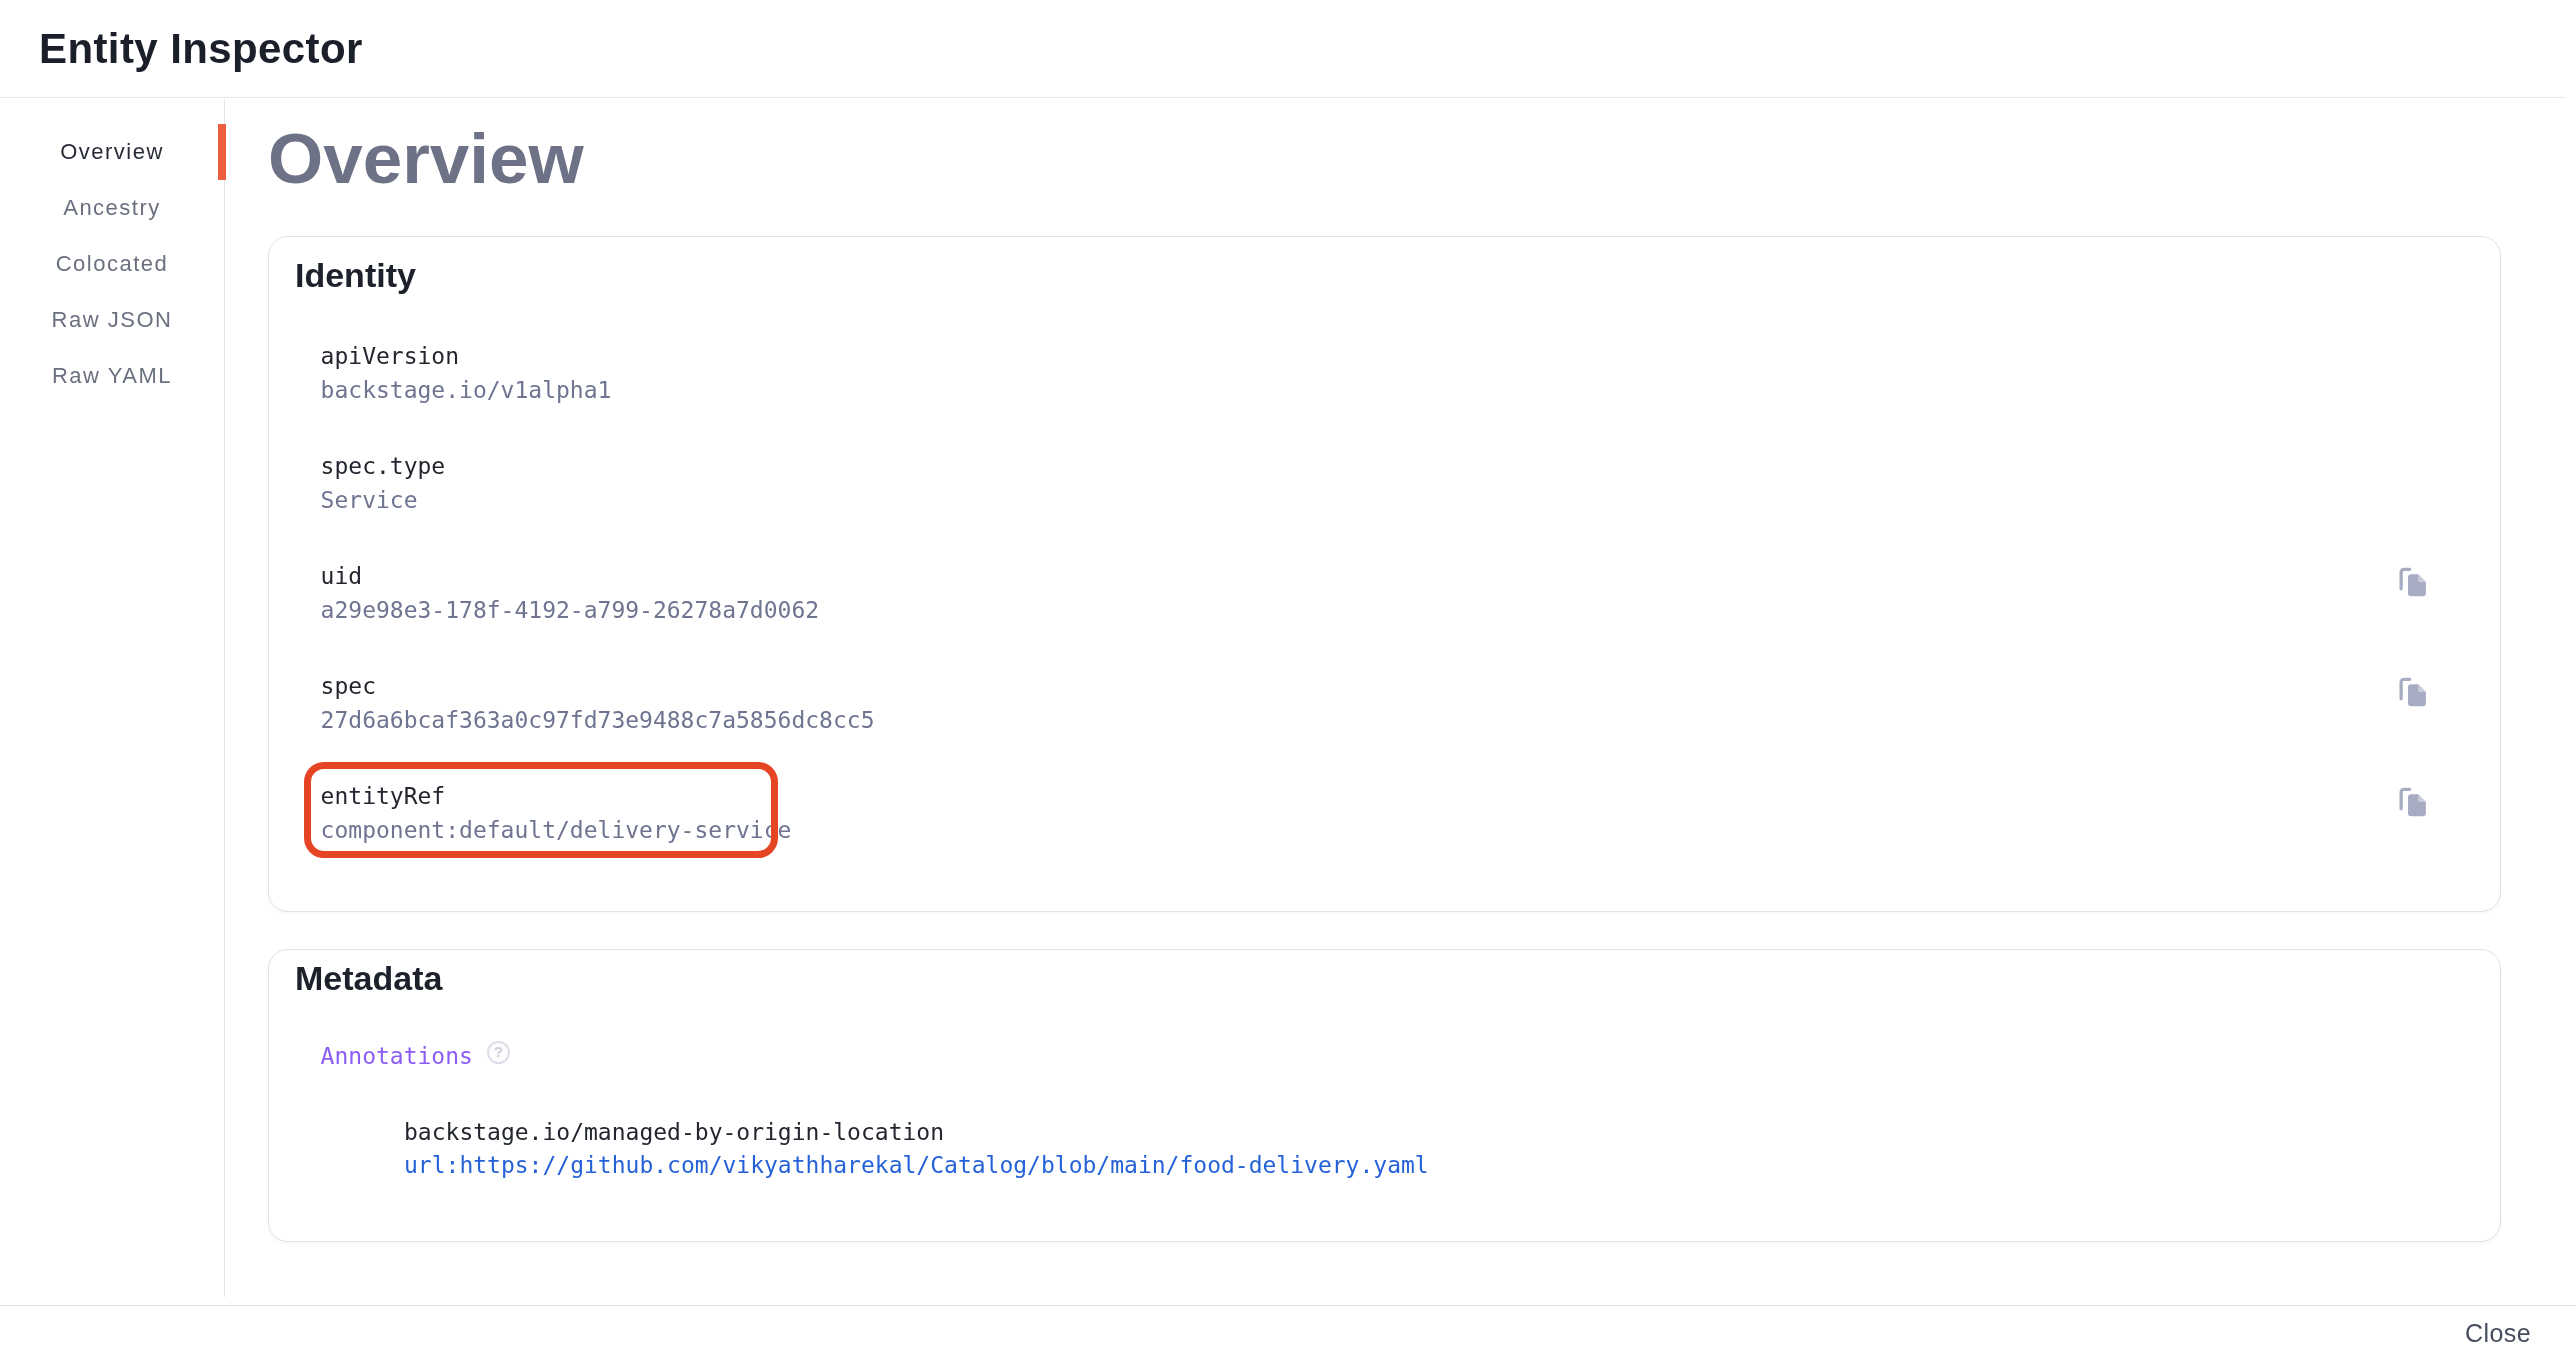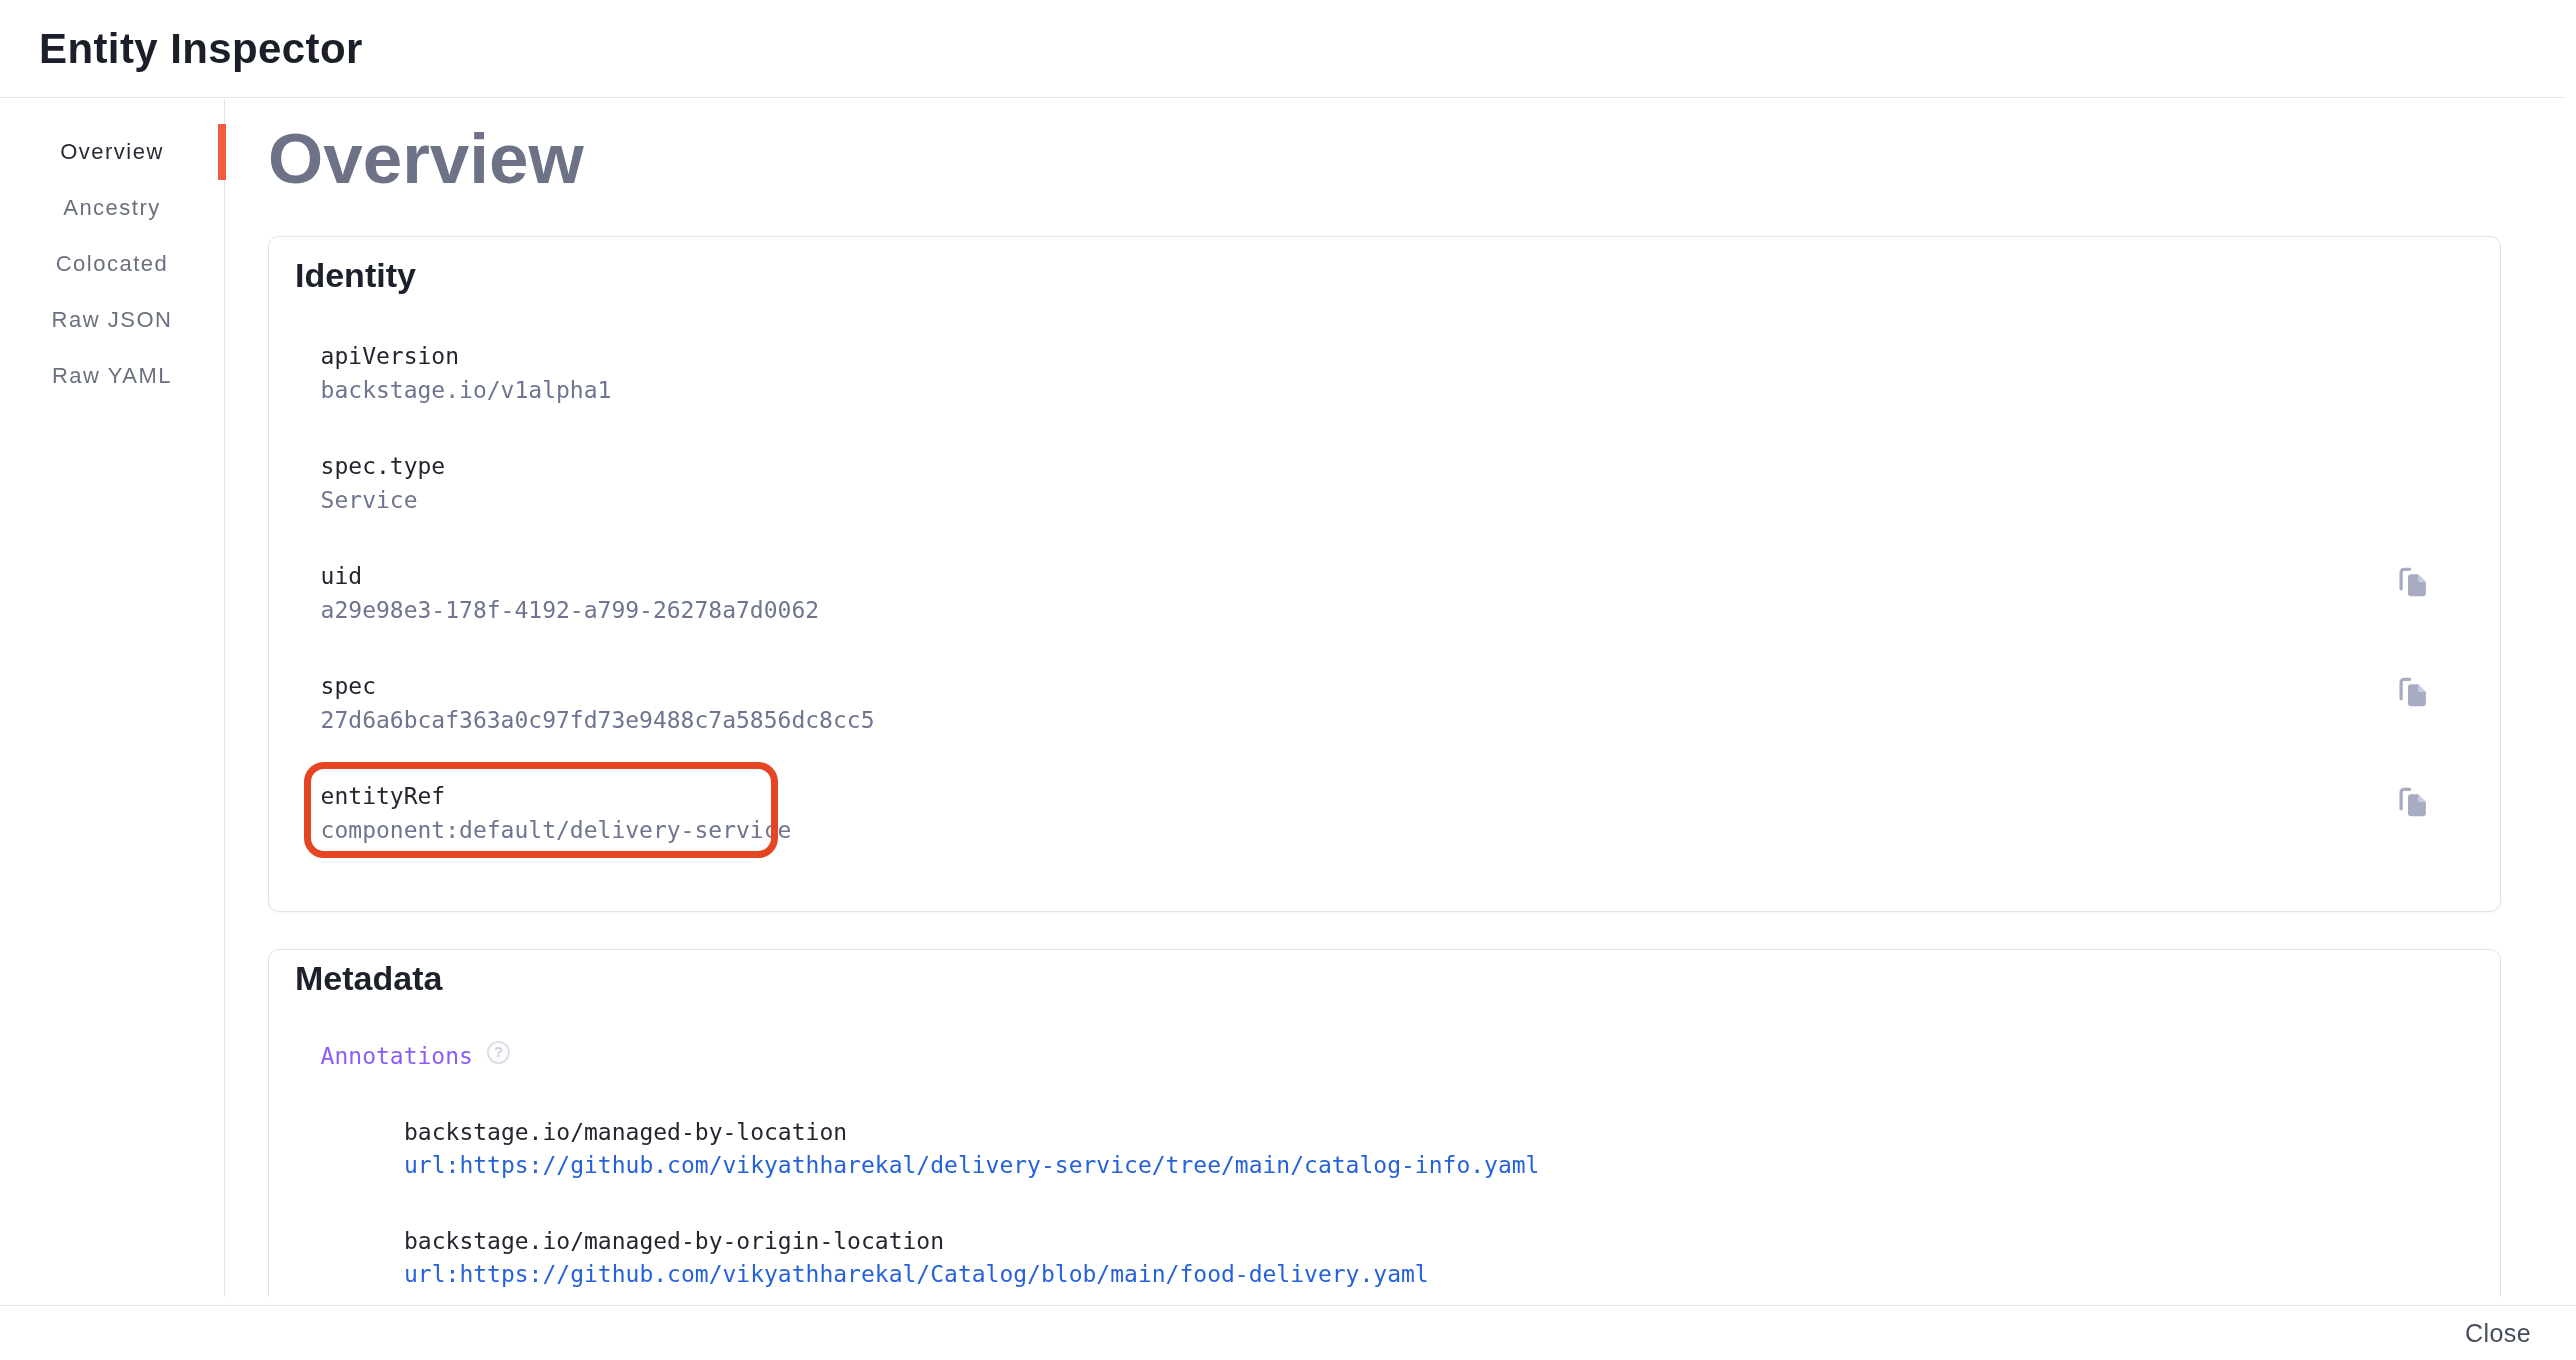--- a/index.html
+++ b/index.html
@@ -19,21 +19,21 @@
          background:transparent; border:none; cursor:pointer;
          font-family:"Liberation Sans", sans-serif; font-size:22px; font-weight:500;
          letter-spacing:1.5px; color:#6b7080; }
   .tab.selected { color:#282c37; }
   .tab-indicator { position:absolute; right:-1.5px; top:0; width:7.7px; height:56px; background:#ee5d40; display:none; }
   .tab.selected .tab-indicator { display:block; }
 
   .content { flex:1 1 auto; padding:17px 75px 0 43px; overflow:hidden; }
   .page-title { font-size:71px; font-weight:700; color:#6d7287; line-height:1.22; margin-bottom:33px; }
 
-  .card { background:#fff; border:1.5px solid #e1e2e6; border-radius:11px; padding:17px 70px 39px 26px;
+  .card { background:#fff; border:1.5px solid #e1e2e6; border-radius:20px; padding:17px 70px 39px 26px;
           box-shadow:0 1.5px 3.1px rgba(0,0,0,0.03); }
   .card h3 { font-size:34px; font-weight:700; color:#1d212c; line-height:43px; }
   .card.metadata-card { margin-top:37px; padding-top:7.7px; padding-bottom:31px; }
 
   .fields { margin-left:25.6px; margin-top:37px; }
   .field-row { position:relative; margin-bottom:25px; }
   .mono-label { font-family:"DejaVu Sans Mono", monospace; font-size:23px; line-height:34px; color:#23262f;margin-top:42px; }
   .mono-value { font-family:"DejaVu Sans Mono", monospace; font-size:23px; line-height:34px; color:#6f7490; }
 
   .copy-btn { position:absolute; right:0; top:7.7px; width:33px; height:33px; background:transparent;
@@ -161,24 +161,20 @@
 </div>
       </section>
 
       <section class="card metadata-card">
         <h3>Metadata</h3>
         <div class="ann-header">
           <span class="mono-value">Annotations</span>
           <span class="help-icon">?</span>
         </div>
         <div class="ann-entries" id="annotation-list">
-  <div class="ann-entry">
-    <div class="mono-label">backstage.io/managed-by-location</div>
-    <a class="ann-link">url:https://github.com/vikyathharekal/delivery-service/tree/main/catalog-info.yaml</a>
-  </div>
 
   <div class="ann-entry">
     <div class="mono-label">backstage.io/managed-by-origin-location</div>
     <a class="ann-link">url:https://github.com/vikyathharekal/Catalog/blob/main/food-delivery.yaml</a>
   </div>
 </div>
       </section>
     </main>
   </div>
 

